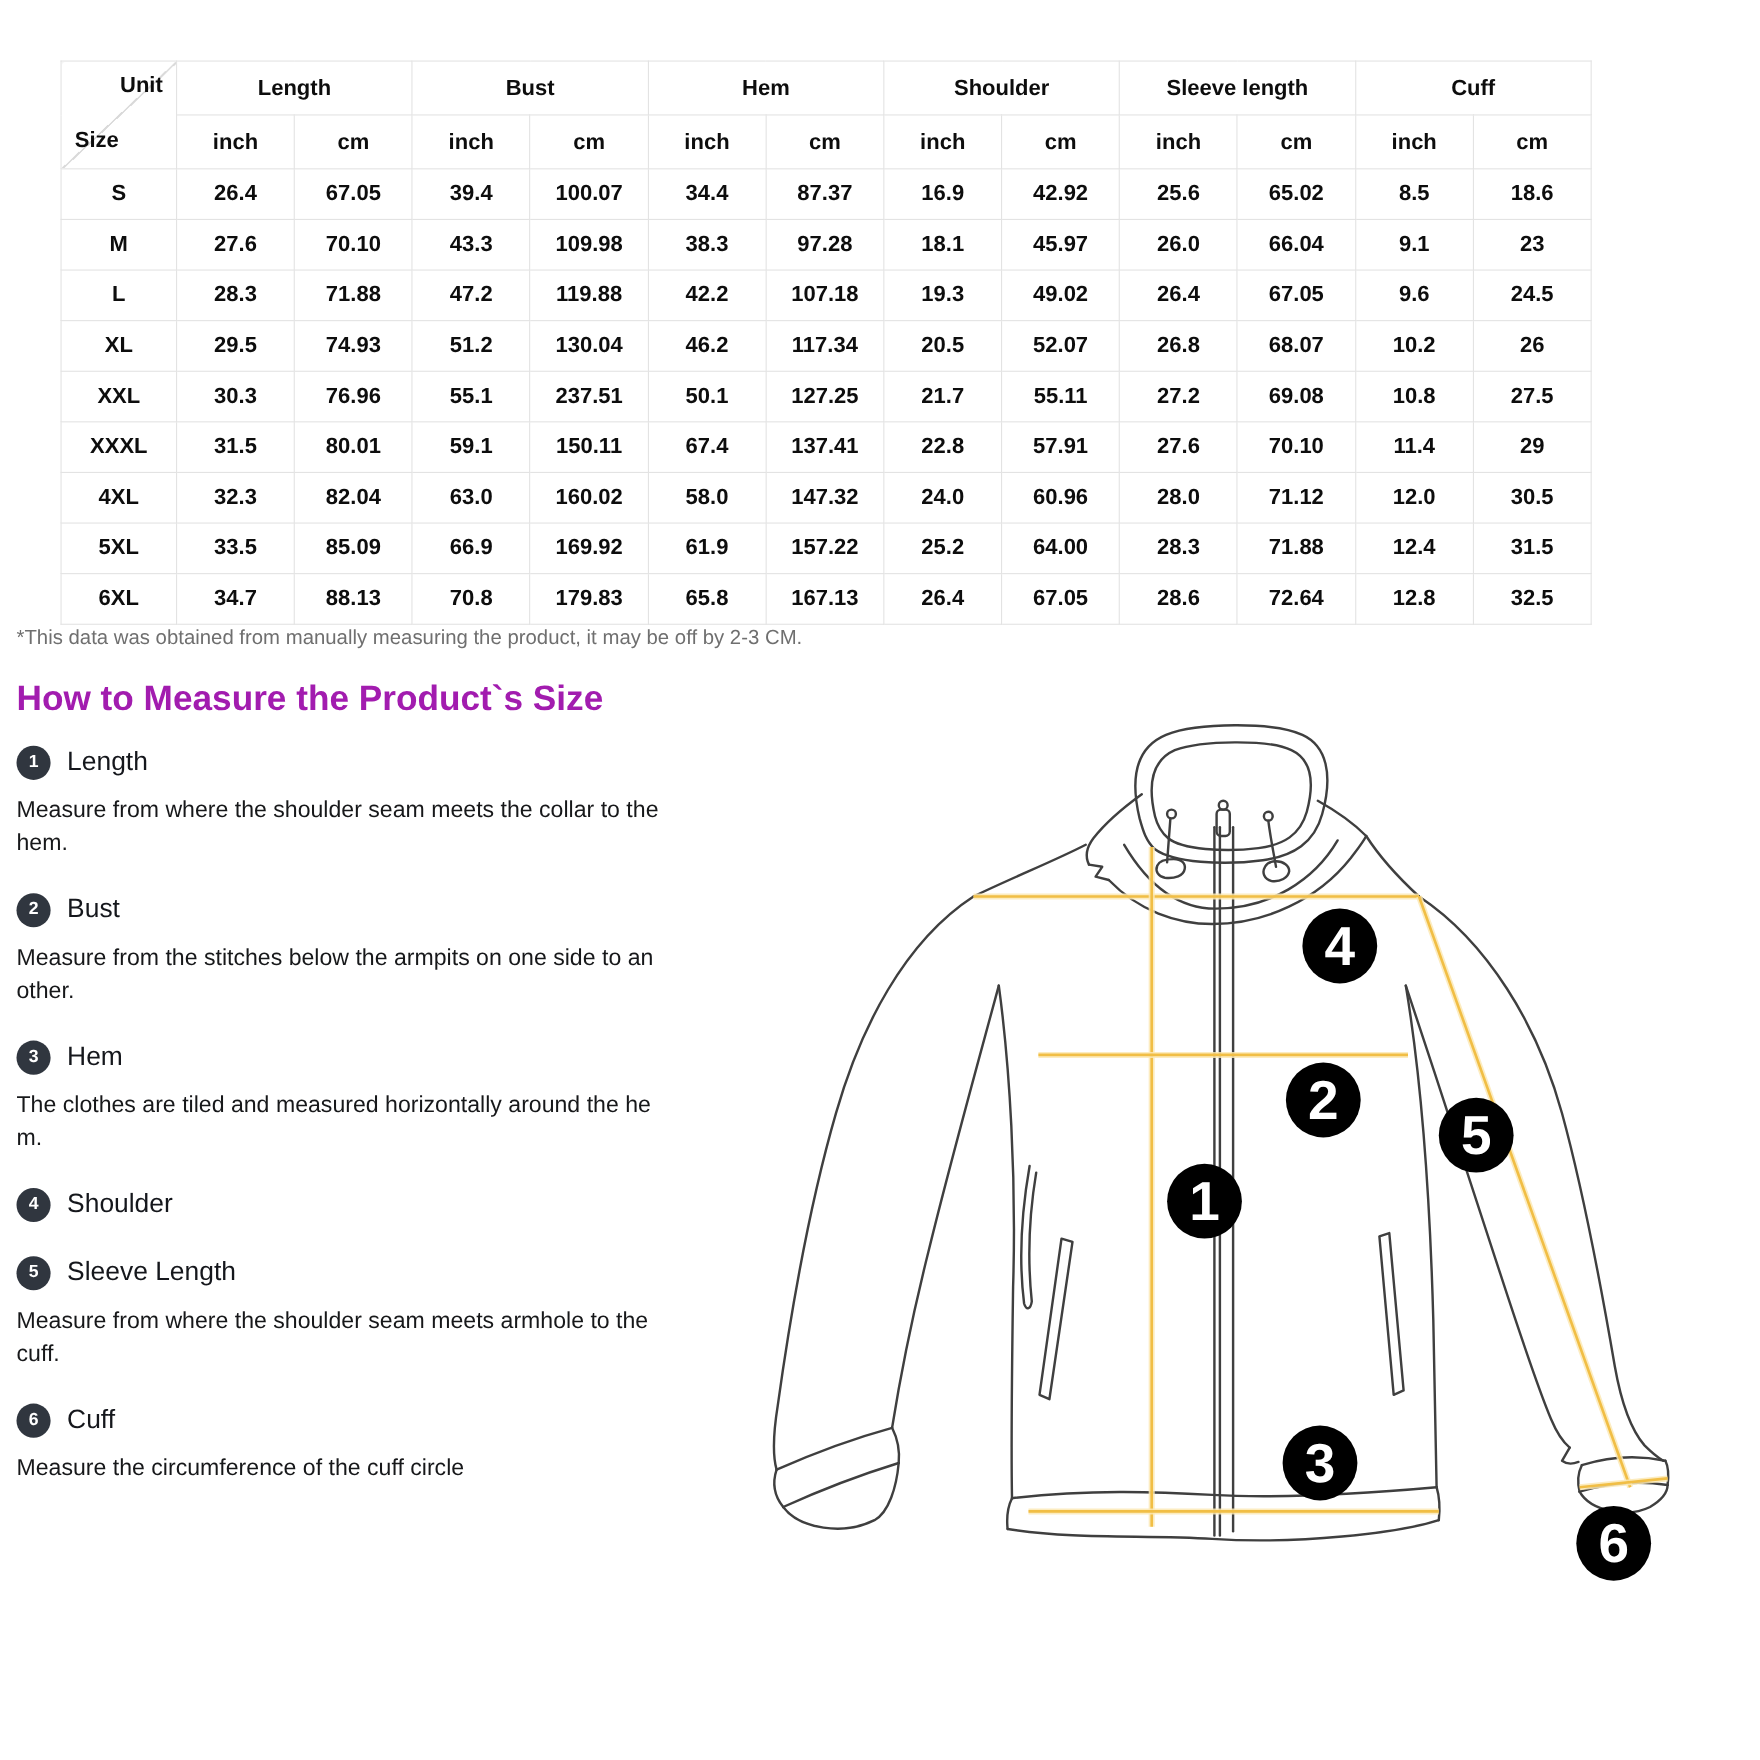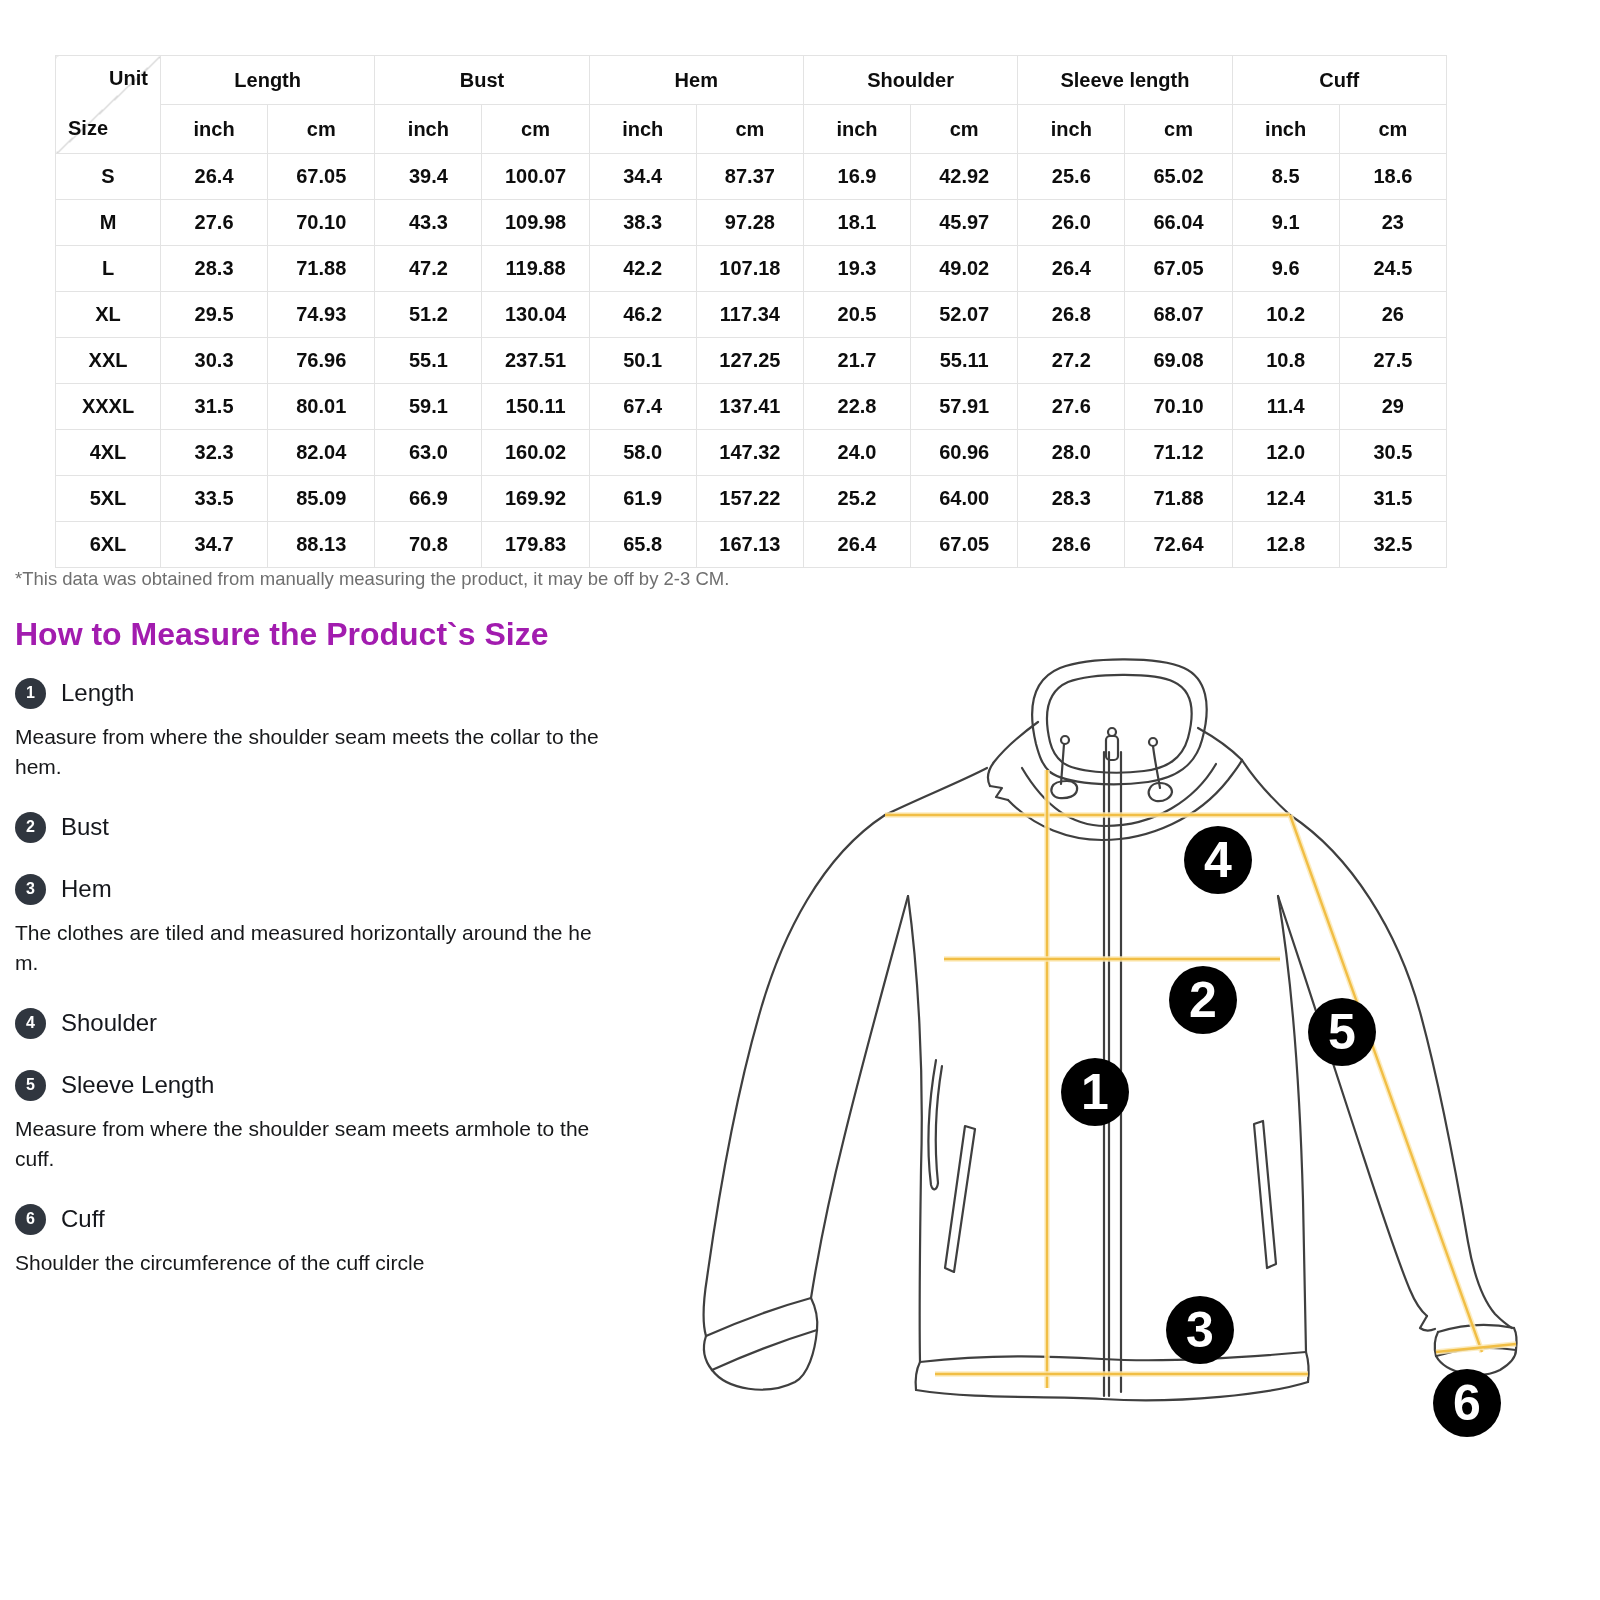--- a/index.html
+++ b/index.html
@@ -242,20 +242,22 @@
         <span class="m-title">Length</span>
       </div>
       <div class="m-desc">Measure from where the shoulder seam meets the collar to the
 hem.</div>
     </div>
     <div class="m-item">
       <div class="m-head">
         <span class="badge">2</span>
         <span class="m-title">Bust</span>
       </div>
+      <div class="m-desc">Measure from the stitches below the armpits on one side to an
+other.</div>
     </div>
     <div class="m-item">
       <div class="m-head">
         <span class="badge">3</span>
         <span class="m-title">Hem</span>
       </div>
       <div class="m-desc">The clothes are tiled and measured horizontally around the he
 m.</div>
     </div>
     <div class="m-item">
@@ -270,21 +272,21 @@
         <span class="m-title">Sleeve Length</span>
       </div>
       <div class="m-desc">Measure from where the shoulder seam meets armhole to the
 cuff.</div>
     </div>
     <div class="m-item">
       <div class="m-head">
         <span class="badge">6</span>
         <span class="m-title">Cuff</span>
       </div>
-      <div class="m-desc">Shoulder the circumference of the cuff circle</div>
+      <div class="m-desc">Measure the circumference of the cuff circle</div>
     </div>
   </div>
 
 <div class="jacket-wrap">
 <svg width="900" height="810" viewBox="0 0 900 810" xmlns="http://www.w3.org/2000/svg">
   <g id="jacket-outline">
 
     <path class="outline" d="M 386,104 C 376,62 386,38 410,28 C 438,17 508,16 534,28 C 556,38 562,64 552,100 C 545,126 526,138 498,142 C 462,147 416,144 400,132 C 392,125 389,115 386,104 Z" stroke="#3f3f3f"></path>
     <path class="outline" d="M 400,102 C 392,68 400,50 418,42 C 442,33 504,32 524,42 C 541,50 546,68 538,98 C 532,119 517,128 494,131 C 463,135 424,132 412,122 C 406,117 402,110 400,102 Z" stroke="#3f3f3f"></path>
 

